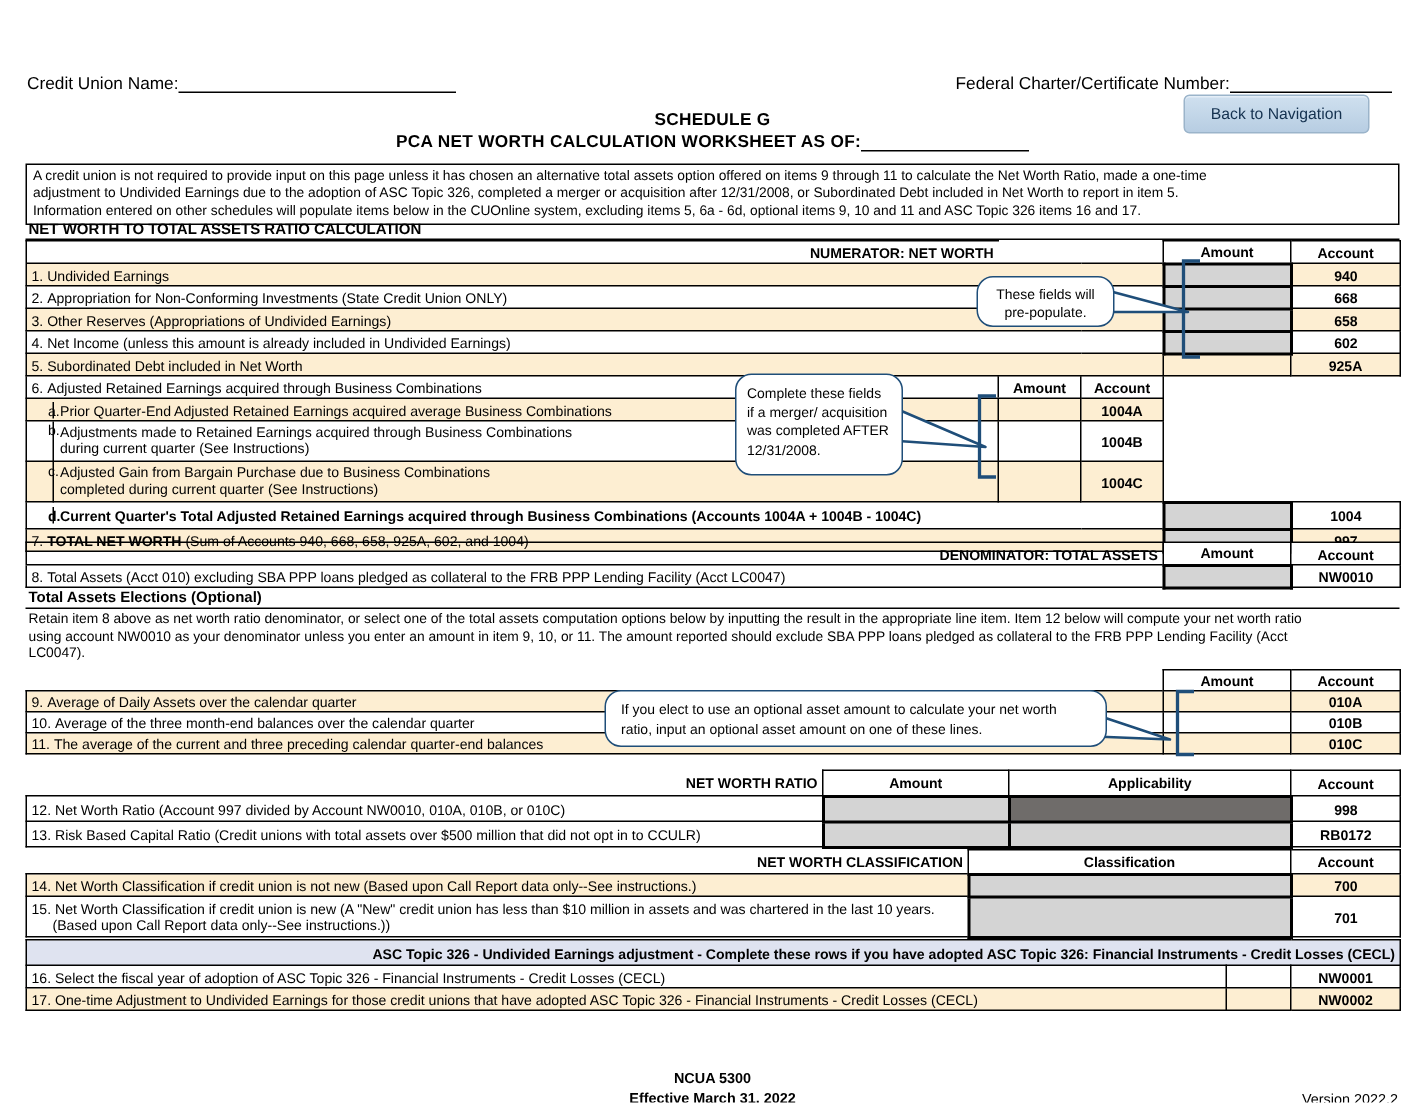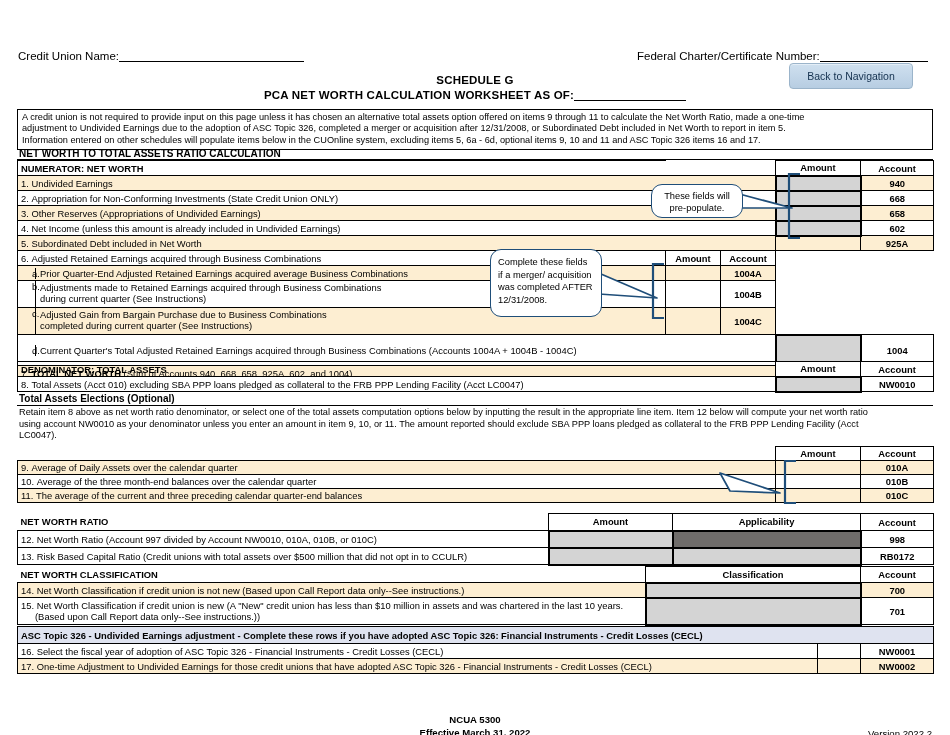--- a/index.html
+++ b/index.html
@@ -64,21 +64,21 @@
     box-sizing:border-box;
     line-height:11px;
   }
   .cream{background:#fdeed2;}
   .white{background:#ffffff;}
   .gray{background:#d4d4d4;}
   .darkgray{background:#6f6c6a;}
   .lav{background:#dfe3f0;}
   .hdr{font-weight:bold;text-align:center;background:#fff;}
   .ctr{text-align:center;font-weight:bold;}
-  .bold{font-weight:bold;}
+  .bold{font-weight:bold;text-align:right;}
   .thickbox{border:2.4px solid #000 !important;}
   .nobot{border-bottom:none !important;}
   .nob{border:none !important;}
   .indent1{padding-left:14px;}
   .tt{vertical-align:top;padding-top:1px;}
 
   
   .callout{
     position:absolute;
     background:#ffffff;
@@ -210,21 +210,21 @@
             </div>
           </div>
         </td>
         <td class="cream"></td>
         <td class="cream ctr">1004C</td>
         <td class="nob"></td>
         <td class="nob"></td>
       </tr>
 
       <tr>
-        <td class="white" colspan="3" style="height:31px;padding-left:0;">
+        <td class="white" colspan="3" style="height:18px;padding-left:0;font-weight:bold;">
           <span style="display:inline-block;width:18px;padding-left:14px;box-sizing:border-box;border-right:1px solid #000;">d.</span><span style="padding-left:4px;">Current Quarter's Total Adjusted Retained Earnings acquired through Business Combinations (Accounts 1004A + 1004B - 1004C)</span>
         </td>
         <td class="gray thickbox"></td>
         <td class="white ctr">1004</td>
       </tr>
 
       <tr>
         <td class="cream indent1" colspan="3" style="height:15px;"><span>7.</span>&nbsp;<span class="bold">TOTAL NET WORTH</span><span> (Sum of Accounts 940, 668, 658, 925A, 602, and 1004)</span></td>
         <td class="gray thickbox"></td>
         <td class="cream ctr">997</td>
@@ -385,20 +385,21 @@
     <path d="M2 4 L72 34 L14 30 Z" fill="#ffffff" stroke="#1f4e79" stroke-width="1.7" stroke-linejoin="round"></path>
   </svg>
   <div class="callout" style="left:490px;top:213px;width:112px;height:68px;line-height:12.5px;padding:6px 7px;">Complete these fields if a merger/ acquisition was completed AFTER 12/31/2008.</div>
 
   <svg class="brace" style="left:780px;top:423px;" width="24" height="46">
     <path d="M16 2 L5 2 L5 44 L16 44" fill="none" stroke="#1f4e79" stroke-width="2.2"></path>
   </svg>
   <svg class="callout-tail" style="left:718px;top:433px;" width="70" height="30">
     <path d="M2 4 L62 24 L12 22 Z" fill="#ffffff" stroke="#1f4e79" stroke-width="1.7" stroke-linejoin="round"></path>
   </svg>
+  <div class="callout" style="left:403px;top:424px;width:335px;height:38px;line-height:13px;padding:6px 10px;">If you elect to use an optional asset amount to calculate your net worth ratio, input an optional asset amount on one of these lines.</div>
 
   <div class="footer">
     <div class="f-center" style="top:2px;">NCUA 5300</div>
     <div class="f-center" style="top:15px;">Effective March 31, 2022</div>
     <div class="f-center" style="top:28px;">Previous Editions Are Obsolete</div>
     <div class="f-omb">OMB No. 3133-0004</div>
     <div class="f-ver">Version 2022.2</div>
     <div class="f-pg">22</div>
   </div>
 

